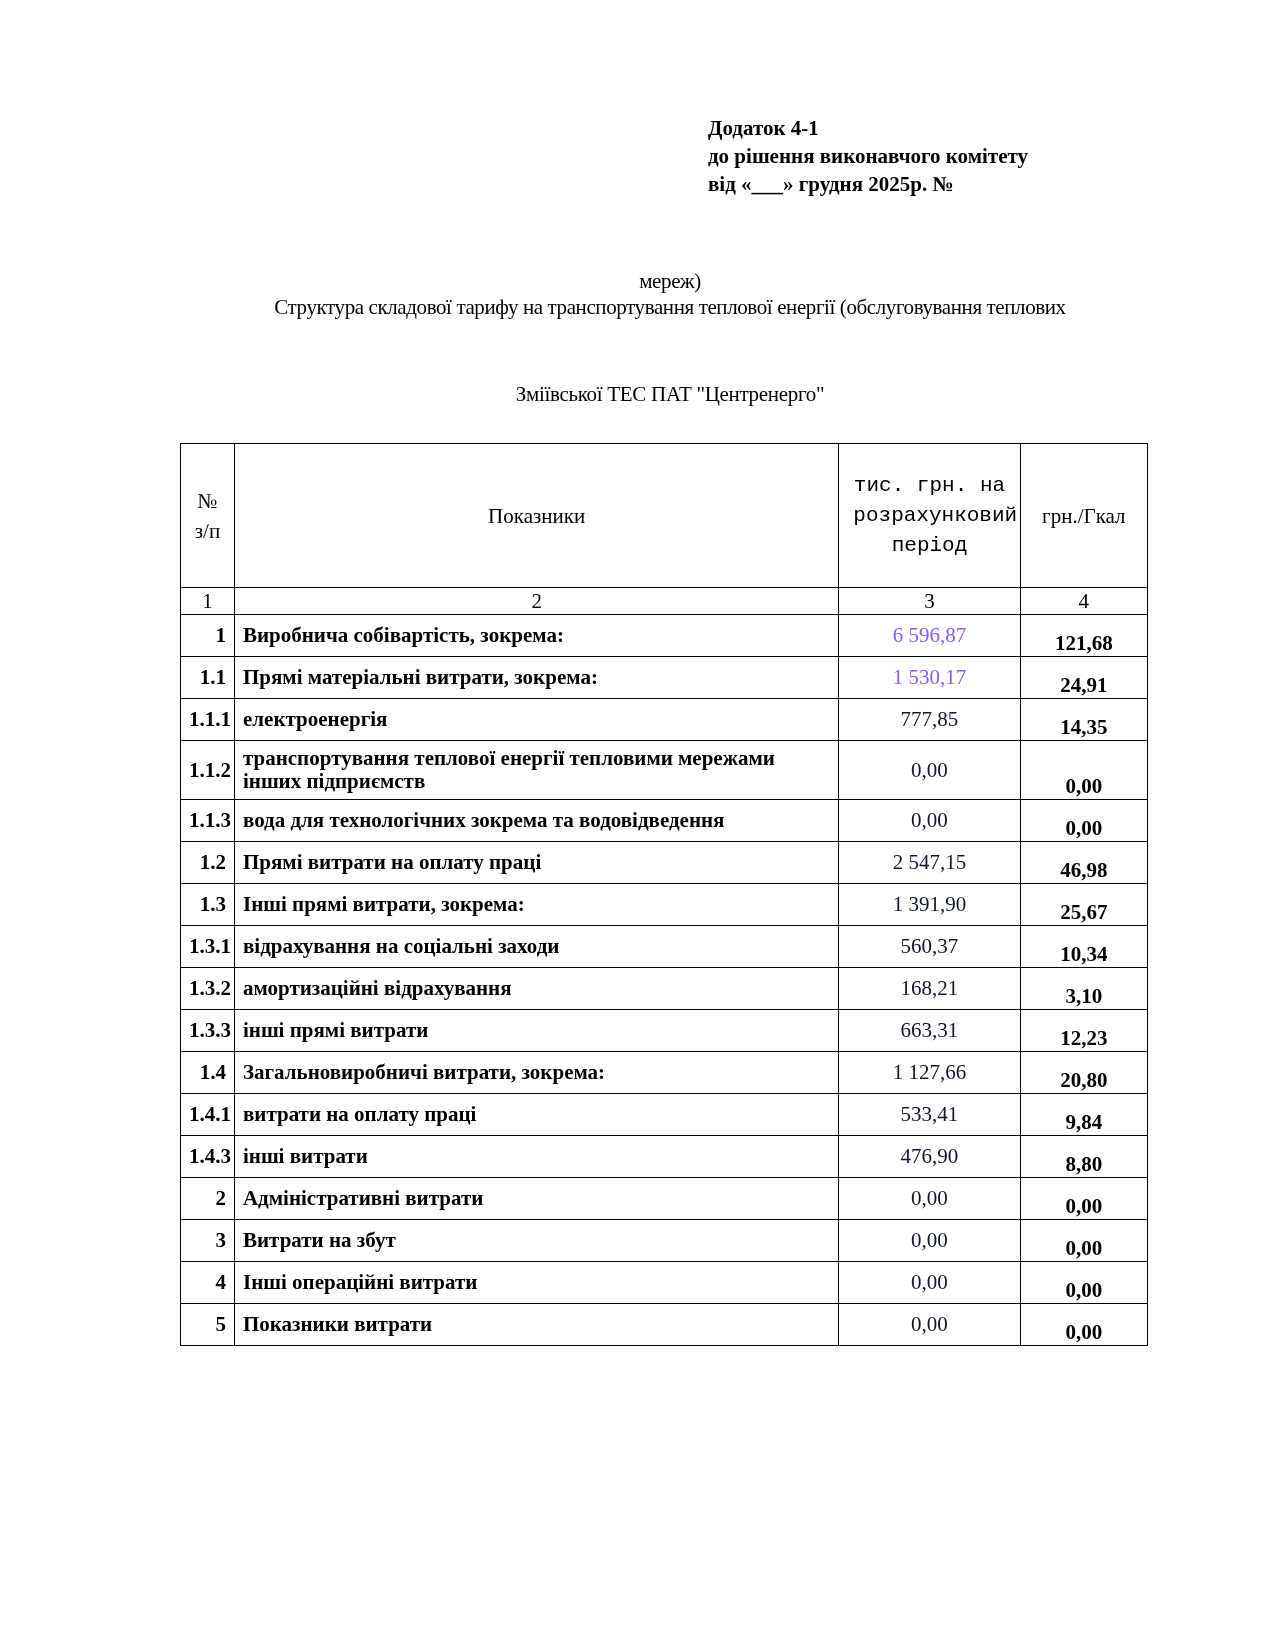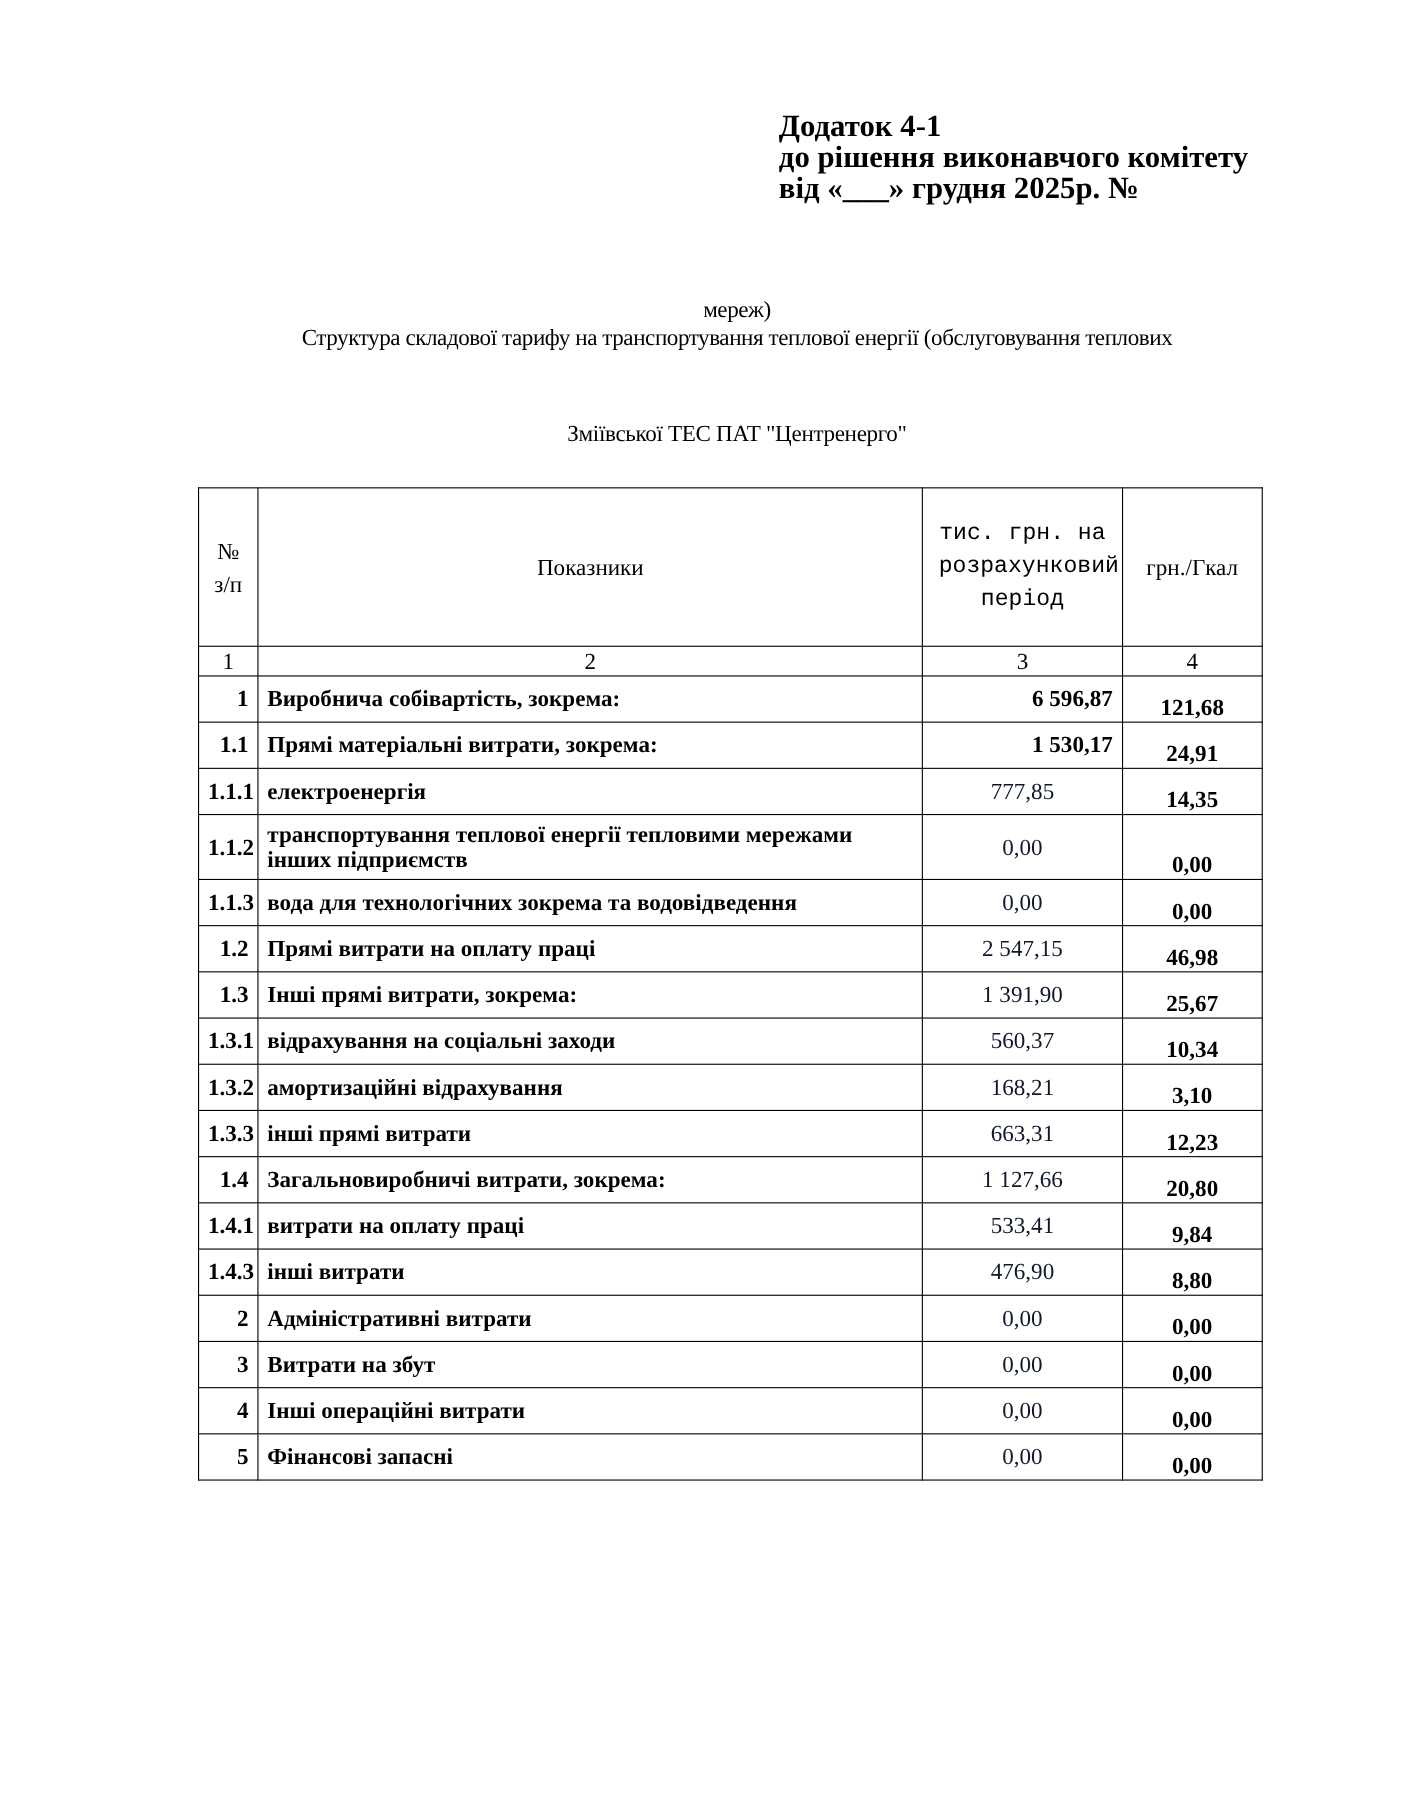--- a/index.html
+++ b/index.html
@@ -1,34 +1,34 @@
 <!DOCTYPE html>
 <html><head>
 <meta charset="utf-8">
 <style>
   html, body { margin: 0; padding: 0; background: #ffffff; }
   body { width: 1275px; height: 1650px; position: relative; overflow: hidden;
          font-family: "Liberation Serif", "DejaVu Serif", serif; color: #000; }
-  .appendix { position: absolute; left: 708px; top: 102px; font-size: 28px; line-height: 28px; font-weight: bold; }
+  .appendix { position: absolute; left: 708px; top: 114px; font-size: 21px; line-height: 28px; font-weight: bold; }
   .appendix div { white-space: nowrap; }
   .doc-title { position: absolute; left: 180px; width: 980px; top: 268px; text-align: center;
                font-size: 21px; line-height: 26px; letter-spacing: -0.4px; }
   .org-title { position: absolute; left: 180px; width: 980px; top: 381px; text-align: center;
                font-size: 21px; line-height: 26px; letter-spacing: -0.3px; }
   table.tariff { position: absolute; left: 180px; top: 443px; width: 968px;
                  border-collapse: collapse; font-size: 21px; table-layout: fixed; }
   table.tariff td, table.tariff th { border: 1.5px solid #000; padding: 0 8px; }
   table.tariff th { font-weight: normal; text-align: center; vertical-align: middle; line-height: 30px; }
   .c1 { width: 50px; } .c2 { width: 560px; } .c3 { width: 168px; } .c4 { width: 118px; }
   tr.head-row th { height: 143px; }
   tr.num-row th { height: 26px; line-height: 24px; }
   td.num { text-align: right; vertical-align: middle; font-weight: bold; padding-right: 7px; }
   td.label { text-align: left; vertical-align: middle; font-weight: bold; line-height: 23px; padding-left: 10px; }
   td.total { text-align: center; vertical-align: middle; color: #0f172a; padding-bottom: 4px; }
-  td.total.strong { font-weight: bold; color: #000000; text-align: right; }
+  td.total.strong { font-weight: normal; color: #8b5cf6; }
   td.per { text-align: center; vertical-align: bottom; font-weight: bold; padding-bottom: 0; line-height: 26px; }
   tr.r1 td { height: 41px; }
   tr.r2 td { height: 58px; }
 </style>
 </head>
 <body>
 
 <div class="appendix">
   <div>Додаток 4-1</div>
   <div>до рішення виконавчого комітету</div>
@@ -158,18 +158,18 @@
         <td class="per">0,00</td>
       </tr>
       <tr class="r1">
         <td class="num">4</td>
         <td class="label">Інші операційні витрати</td>
         <td class="total">0,00</td>
         <td class="per">0,00</td>
       </tr>
       <tr class="r1">
         <td class="num">5</td>
-        <td class="label">Фінансові запасні</td>
+        <td class="label">Показники витрати</td>
         <td class="total">0,00</td>
         <td class="per">0,00</td>
       </tr>
     </tbody>
 </table>
 
 </body></html>

